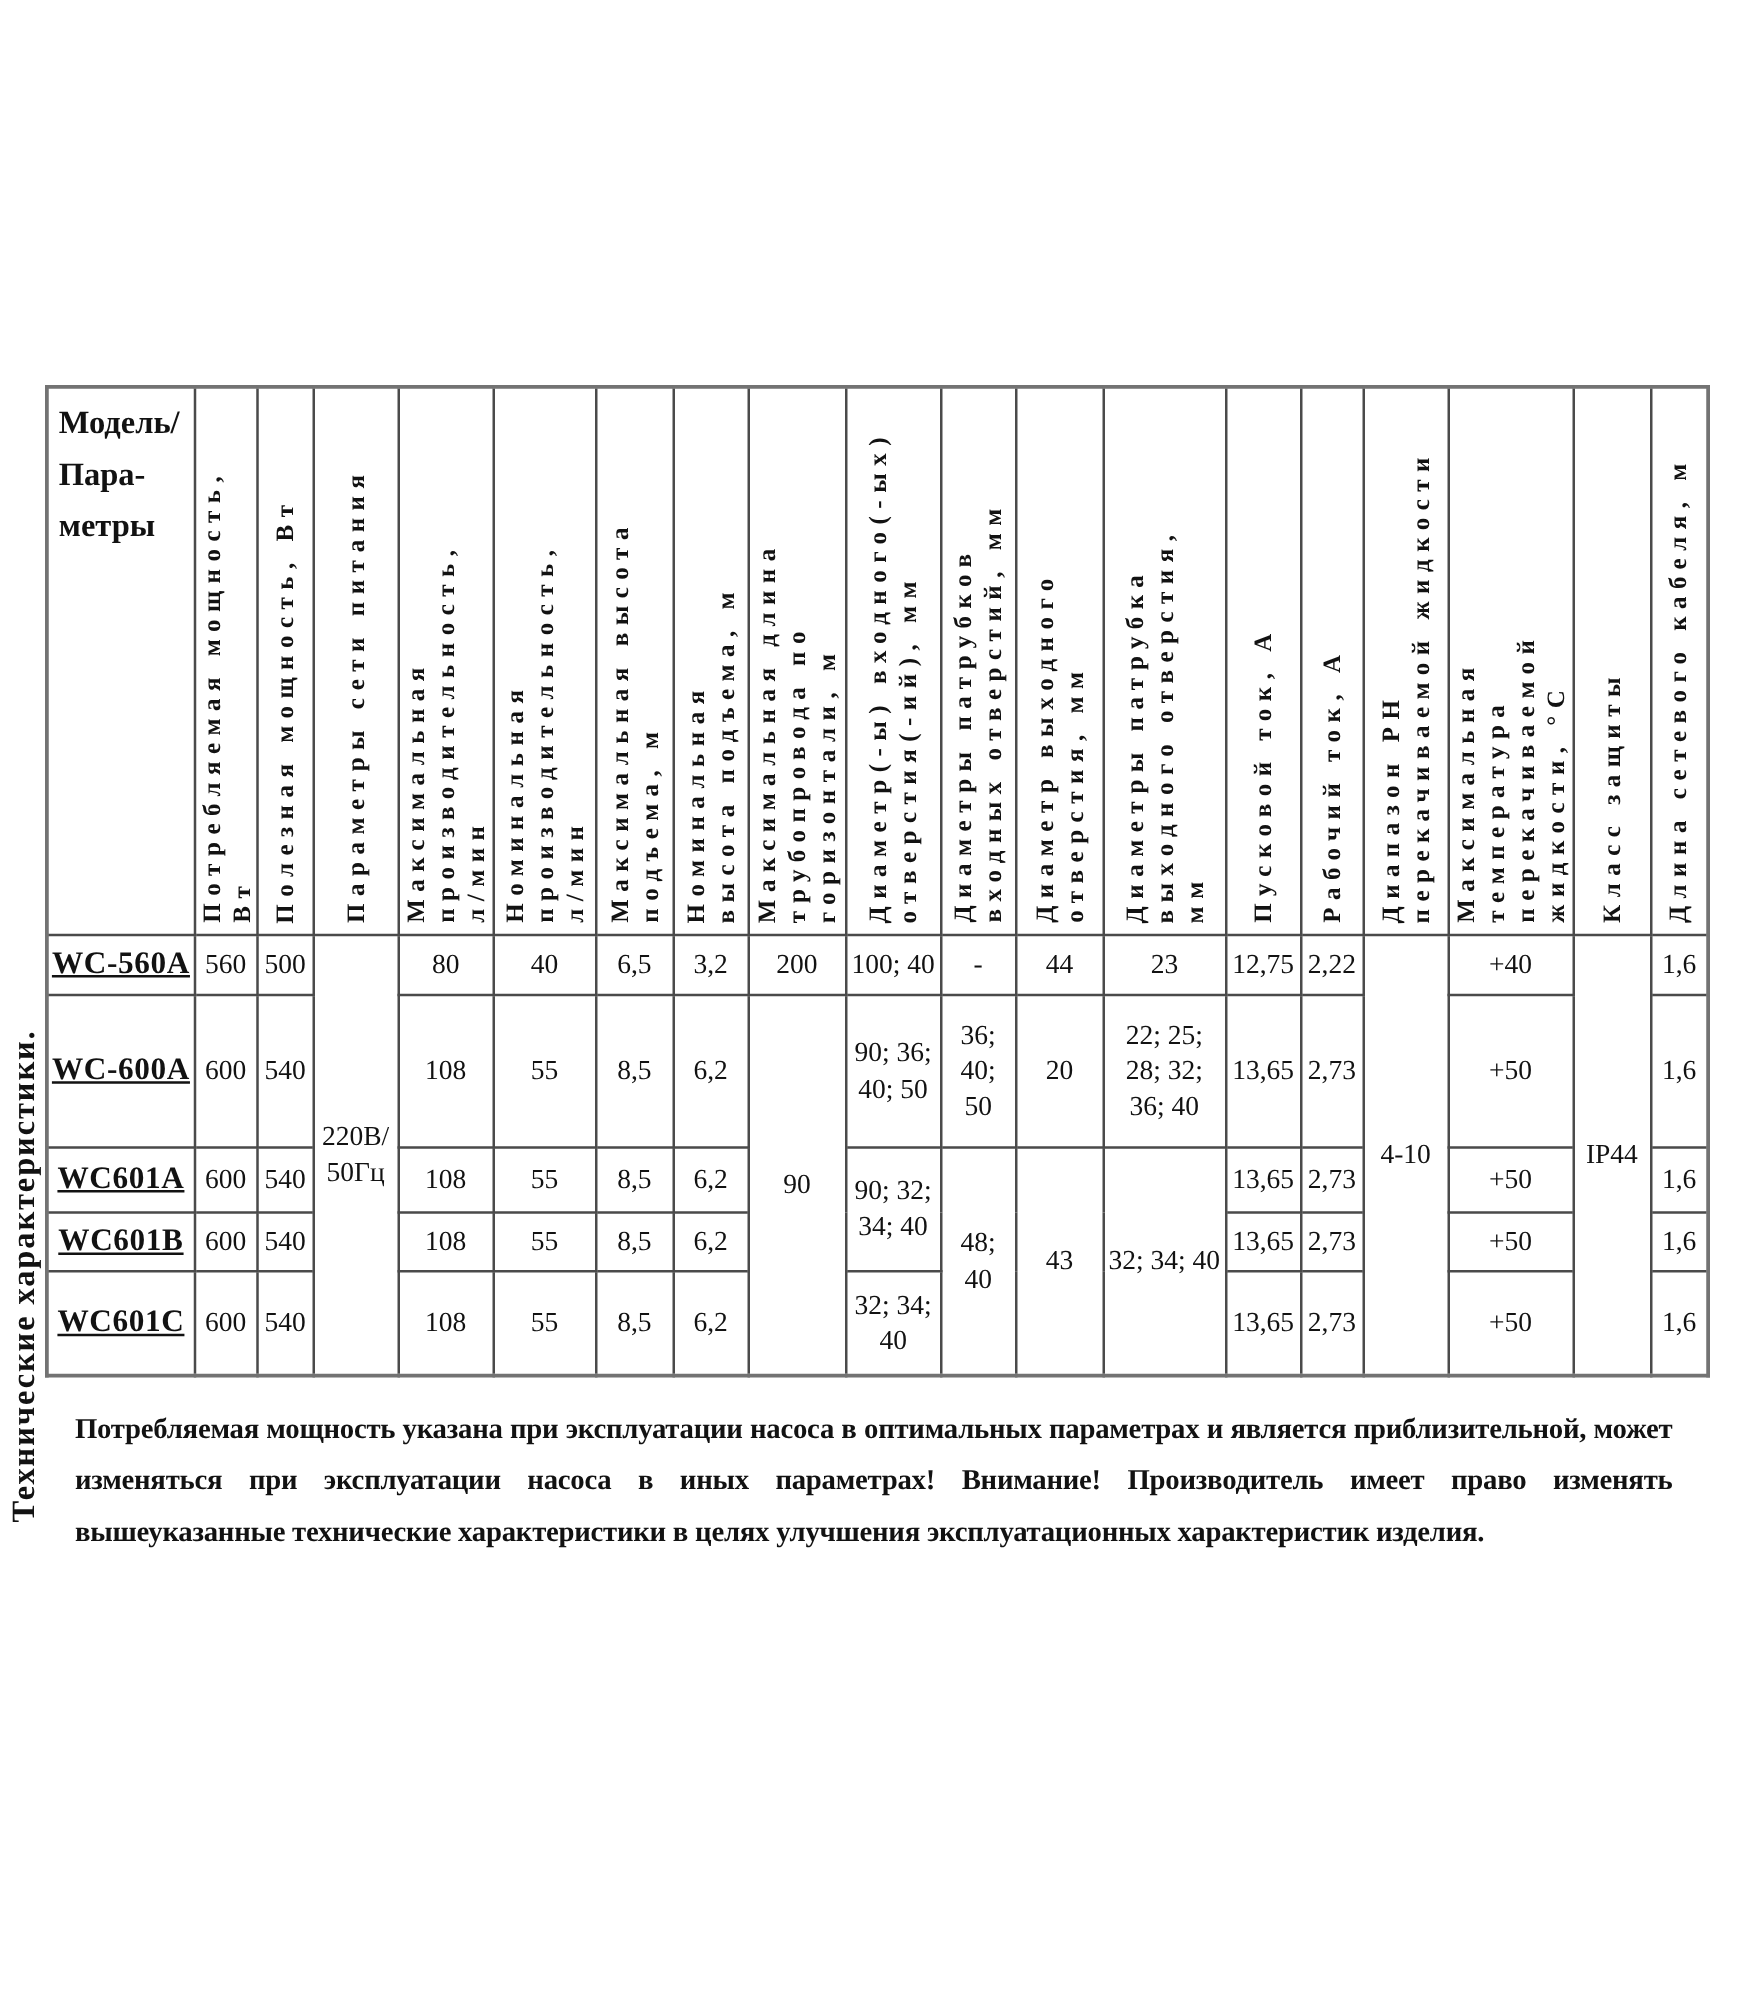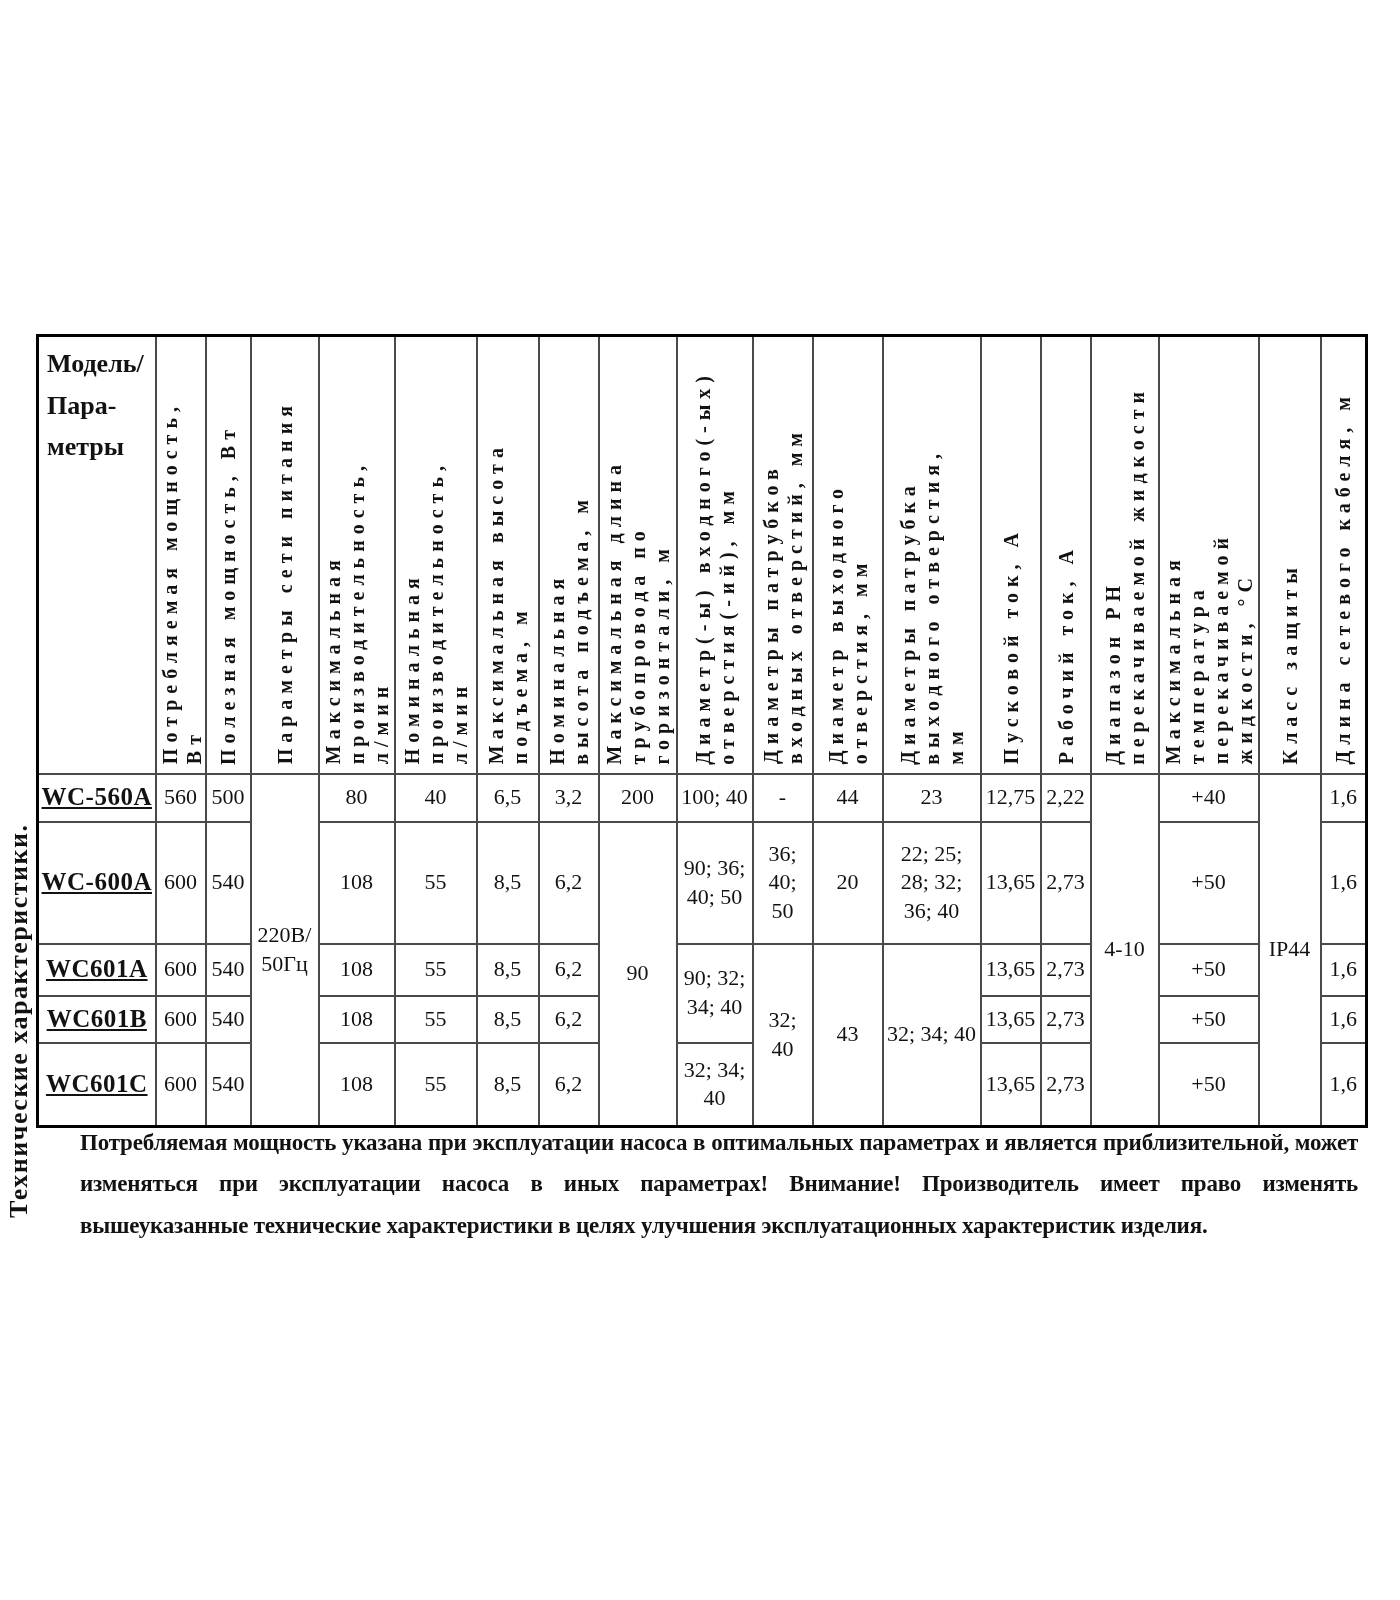--- a/index.html
+++ b/index.html
@@ -27,25 +27,25 @@
     font-weight: bold;
     font-size: 26px;
     letter-spacing: 1.5px;
     white-space: nowrap;
   }
 
   
   table.spec-table {
     position: absolute;
     left: 36px;
-    top: 334px;
+    top: 308px;
     width: 1329px;
     border-collapse: collapse;
     table-layout: fixed;
-    border: 3px solid #000000;
+    border: 3px solid #737373;
   }
   .spec-table th, .spec-table td {
     border: 2px solid #4a4a4a;
     overflow: hidden;
   }
   tr.header-row { height: 438px; }
   tr.r1 { height: 48px; }
   tr.r2 { height: 122px; }
   tr.r3 { height: 52px; }
   tr.r4 { height: 47px; }
@@ -96,21 +96,20 @@
   .footnote {
     position: absolute;
     left: 60px;
     top: 1122px;
     width: 1278px;
     font-weight: bold;
     font-size: 23px;
     line-height: 1.8;
     letter-spacing: -0.2px;
     text-align: justify;
-    margin-left: 20px;
   }
 </style>
 </head>
 <body>
 
 <div class="side-label">Технические характеристики.</div>
 
 <table class="spec-table">
   <colgroup>
     <col style="width:118px">
@@ -263,21 +262,21 @@
   <tr class="r3">
     <td class="model">WC601A</td>
     <td>600</td>
     <td>540</td>
     <td>108</td>
     <td>55</td>
     <td>8,5</td>
     <td>6,2</td>
     <td rowspan="2">90; 32;
 34; 40</td>
-    <td rowspan="3">32;
+    <td rowspan="3">48;
 40</td>
     <td rowspan="3">43</td>
     <td rowspan="3">32; 34; 40</td>
     <td>13,65</td>
     <td>2,73</td>
     <td>+50</td>
     <td>1,6</td>
   </tr>
 
   <tr class="r4">

